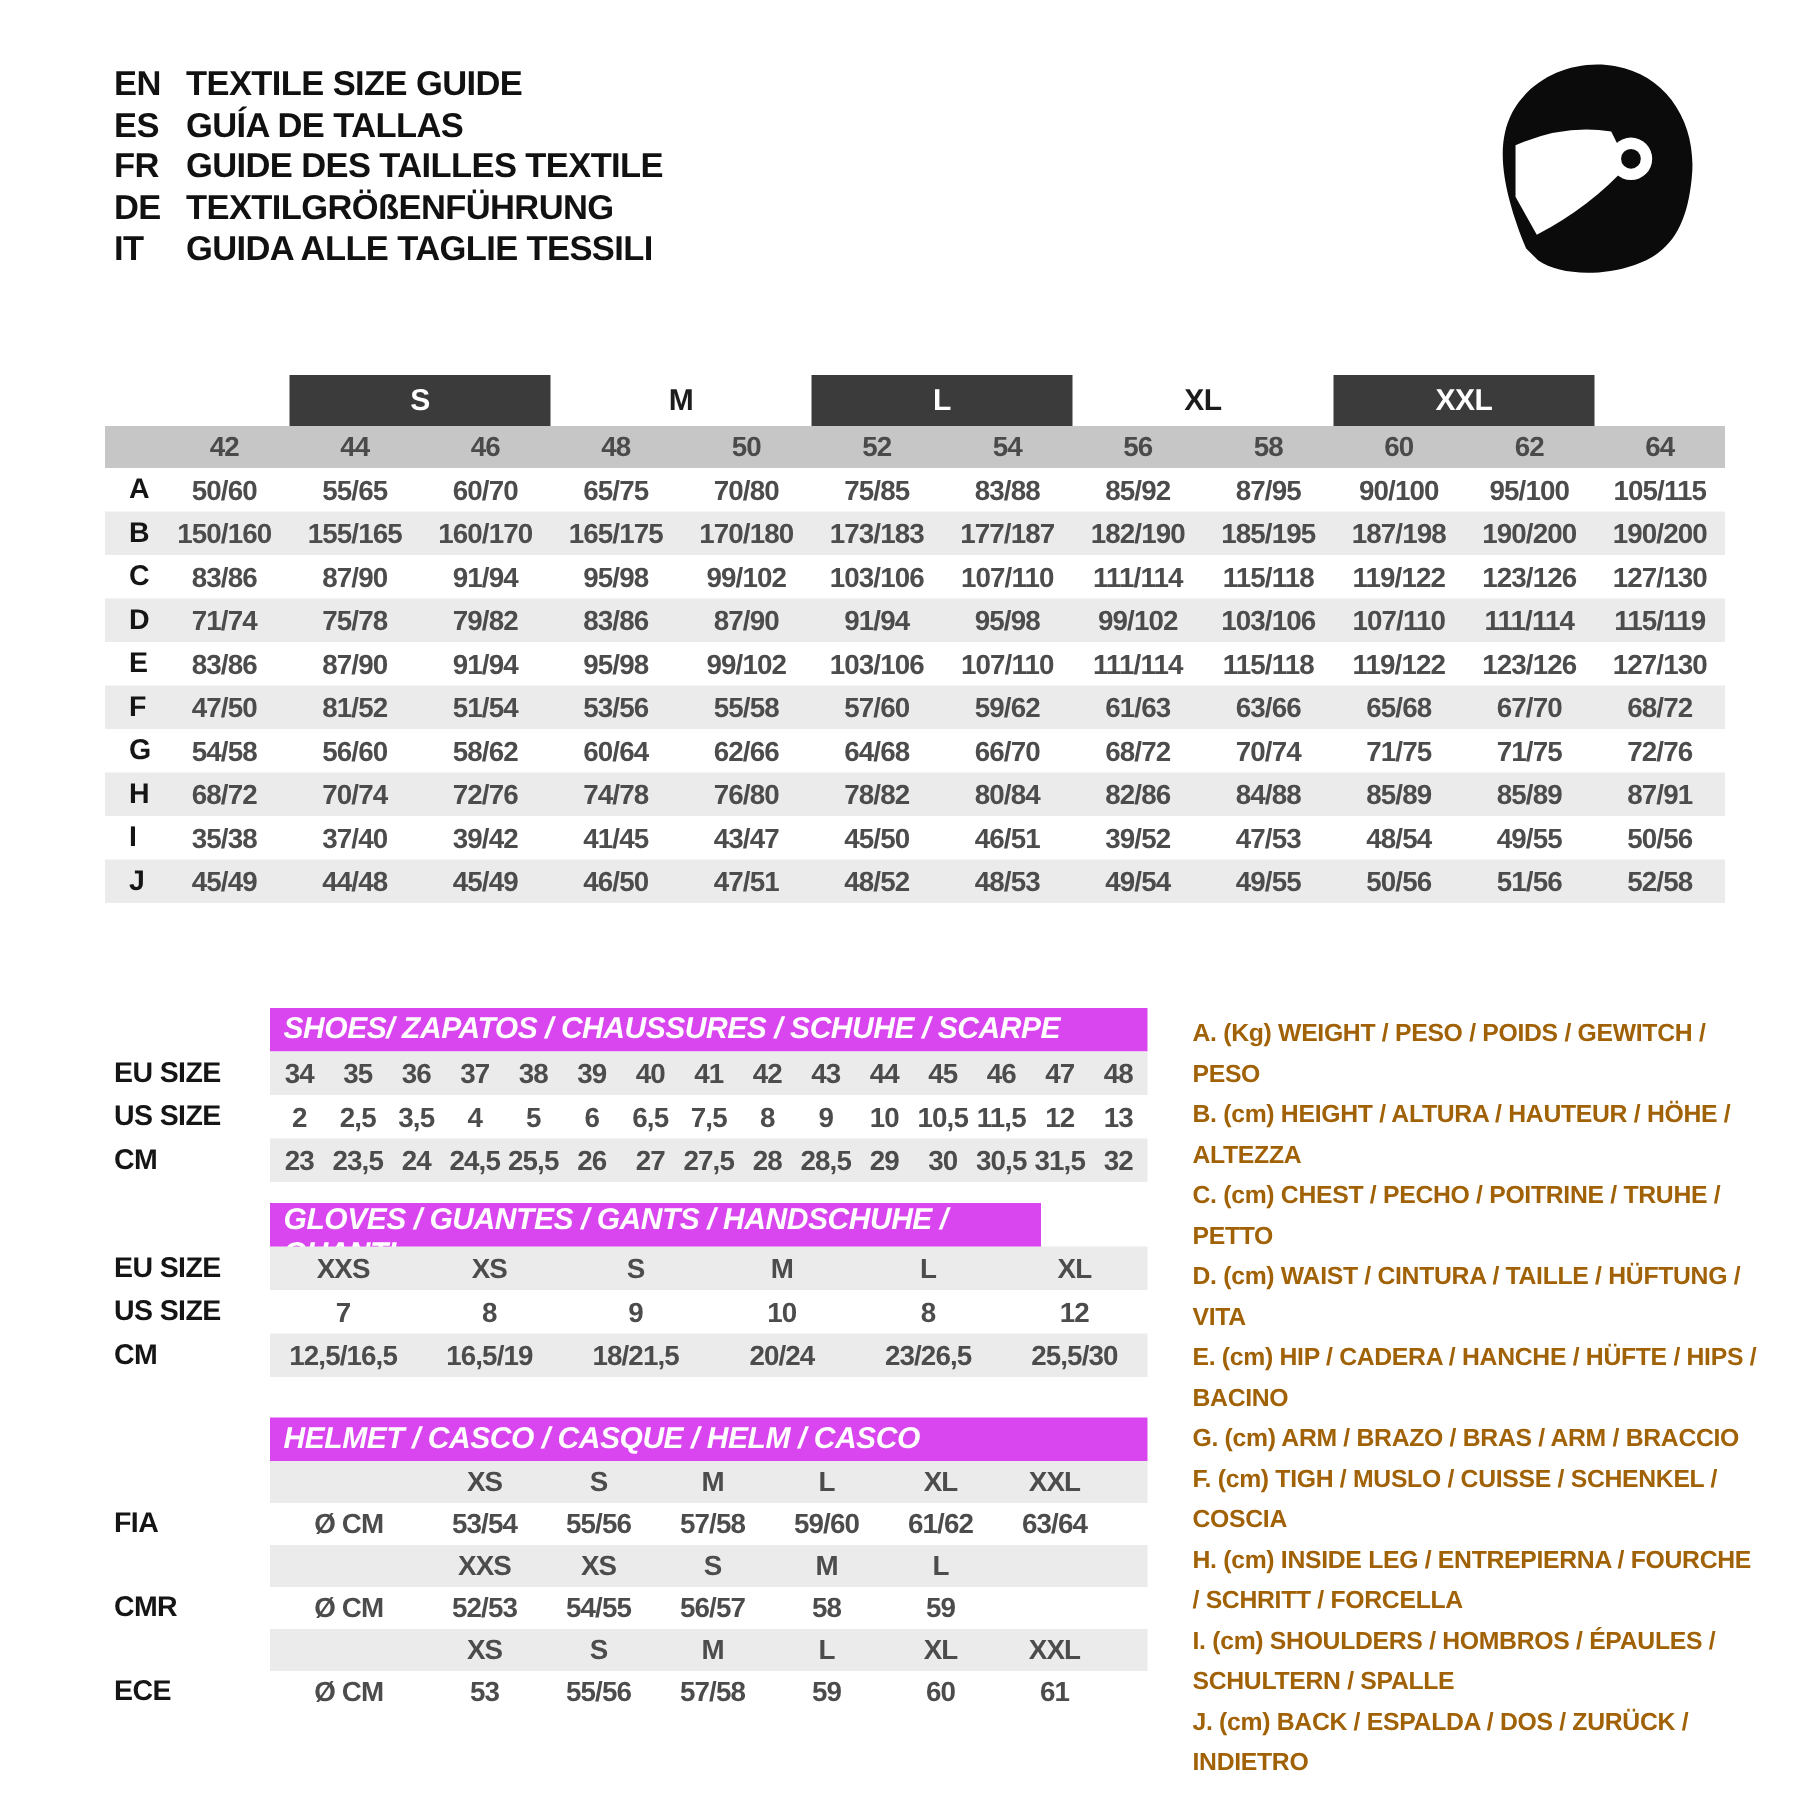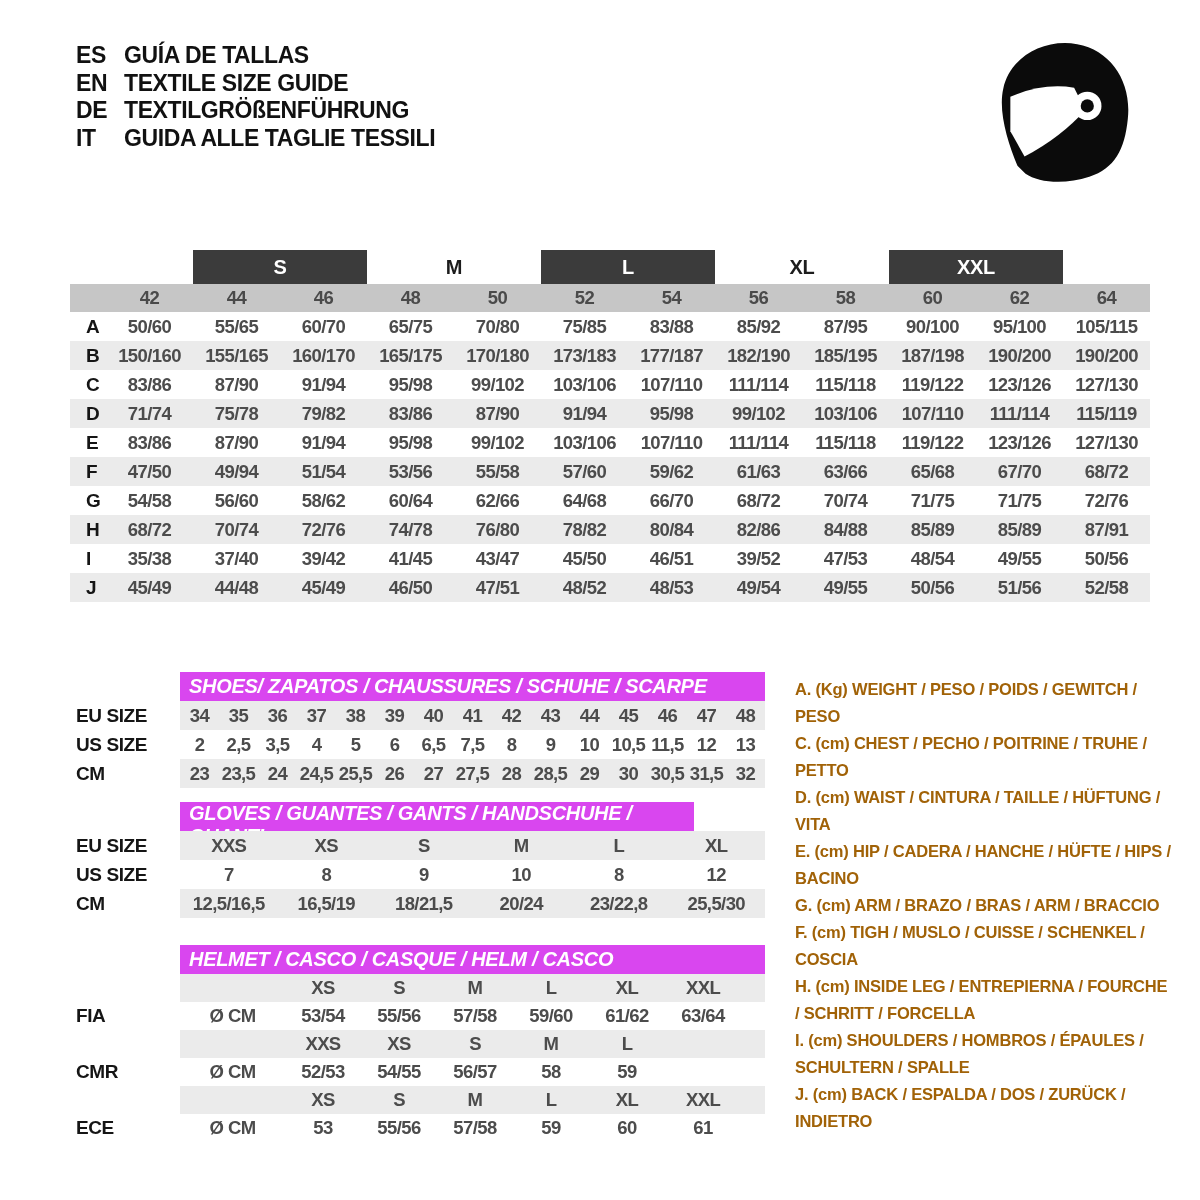--- a/index.html
+++ b/index.html
@@ -44,26 +44,30 @@
   .legend { position:absolute; left:795px; top:676px; width:378px; }
   .legend-item { font-size:16.5px; line-height:27px; letter-spacing:-0.2px; color:#a16207; }
 </style>
 </head>
 <body>
 
 <div class="page">
 
   <div class="langs" id="langs">
       <div class="lang-row">
+        <span class="lang-code">EN</span>
+        <span class="lang-title">TEXTILE SIZE GUIDE</span>
+      </div>
+      <div class="lang-row">
         <span class="lang-code">ES</span>
         <span class="lang-title">GUÍA DE TALLAS</span>
       </div>
       <div class="lang-row">
-        <span class="lang-code">EN</span>
-        <span class="lang-title">TEXTILE SIZE GUIDE</span>
+        <span class="lang-code">FR</span>
+        <span class="lang-title">GUIDE DES TAILLES TEXTILE</span>
       </div>
       <div class="lang-row">
         <span class="lang-code">DE</span>
         <span class="lang-title">TEXTILGRÖßENFÜHRUNG</span>
       </div>
       <div class="lang-row">
         <span class="lang-code">IT</span>
         <span class="lang-title">GUIDA ALLE TAGLIE TESSILI</span>
       </div>
     </div>
@@ -172,21 +176,21 @@
           <div class="cell">107/110</div>
           <div class="cell">111/114</div>
           <div class="cell">115/118</div>
           <div class="cell">119/122</div>
           <div class="cell">123/126</div>
           <div class="cell">127/130</div>
         </div>
         <div class="grid-row shaded">
           <div class="row-label">F</div>
           <div class="cell">47/50</div>
-          <div class="cell">49/94</div>
+          <div class="cell">81/52</div>
           <div class="cell">51/54</div>
           <div class="cell">53/56</div>
           <div class="cell">55/58</div>
           <div class="cell">57/60</div>
           <div class="cell">59/62</div>
           <div class="cell">61/63</div>
           <div class="cell">63/66</div>
           <div class="cell">65/68</div>
           <div class="cell">67/70</div>
           <div class="cell">68/72</div>
@@ -348,21 +352,21 @@
             <div class="cell">12</div>
           </div>
         </div>
         <div class="bt-row">
           <div class="bt-label">CM</div>
           <div class="bt-band cols6 band-shaded">
             <div class="cell">12,5/16,5</div>
             <div class="cell">16,5/19</div>
             <div class="cell">18/21,5</div>
             <div class="cell">20/24</div>
-            <div class="cell">23/22,8</div>
+            <div class="cell">23/26,5</div>
             <div class="cell">25,5/30</div>
           </div>
         </div>
       </div>
     <div class="block block-helmet" id="helmetTable">
         <div class="bt-row">
           <div></div>
           <div class="bt-title">HELMET / CASCO / CASQUE / HELM / CASCO</div>
         </div>
         <div class="bt-row bt-row-sm">
@@ -435,20 +439,21 @@
             <div class="cell">59</div>
             <div class="cell">60</div>
             <div class="cell">61</div>
           </div>
         </div>
       </div>
   </div>
 
   <div class="legend" id="legend">
       <div class="legend-item">A. (Kg) WEIGHT / PESO / POIDS / GEWITCH / PESO</div>
+      <div class="legend-item">B. (cm) HEIGHT / ALTURA / HAUTEUR / HÖHE / ALTEZZA</div>
       <div class="legend-item">C. (cm) CHEST / PECHO / POITRINE / TRUHE / PETTO</div>
       <div class="legend-item">D. (cm) WAIST / CINTURA / TAILLE / HÜFTUNG / VITA</div>
       <div class="legend-item">E. (cm) HIP / CADERA / HANCHE / HÜFTE / HIPS /  BACINO</div>
       <div class="legend-item">G. (cm) ARM  / BRAZO / BRAS / ARM / BRACCIO</div>
       <div class="legend-item">F.  (cm) TIGH / MUSLO / CUISSE / SCHENKEL / COSCIA</div>
       <div class="legend-item">H. (cm) INSIDE LEG / ENTREPIERNA / FOURCHE / SCHRITT / FORCELLA</div>
       <div class="legend-item">I.  (cm) SHOULDERS / HOMBROS / ÉPAULES / SCHULTERN / SPALLE</div>
       <div class="legend-item">J. (cm) BACK / ESPALDA / DOS / ZURÜCK / INDIETRO</div>
     </div>
 

